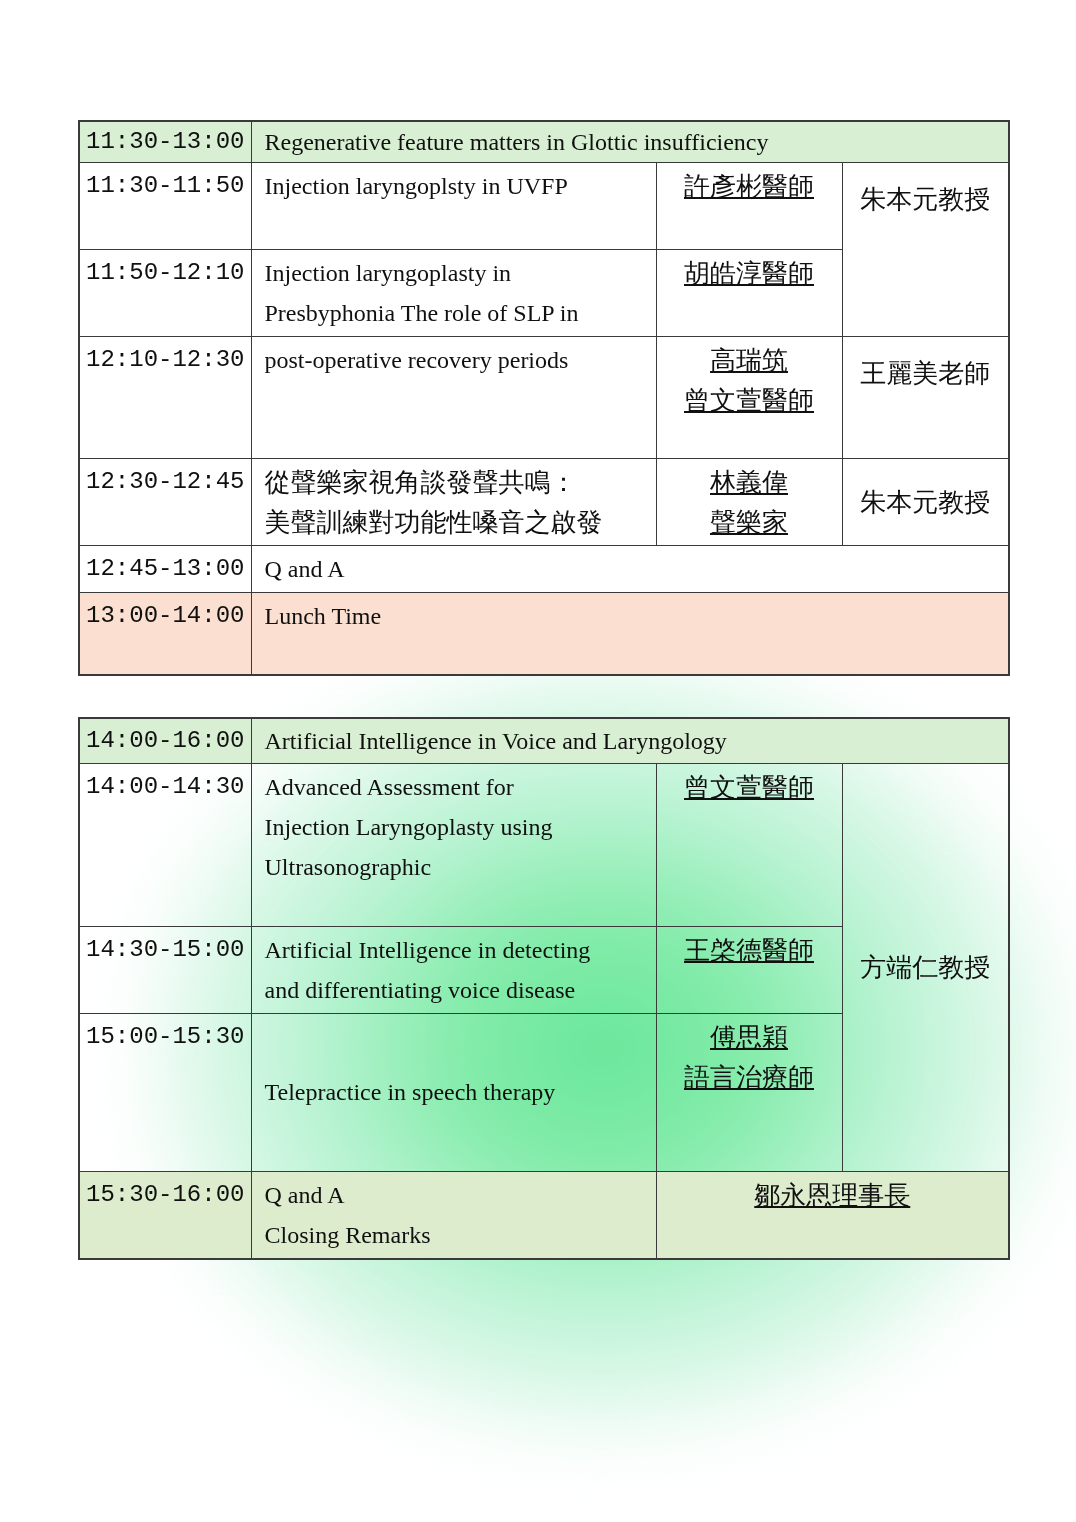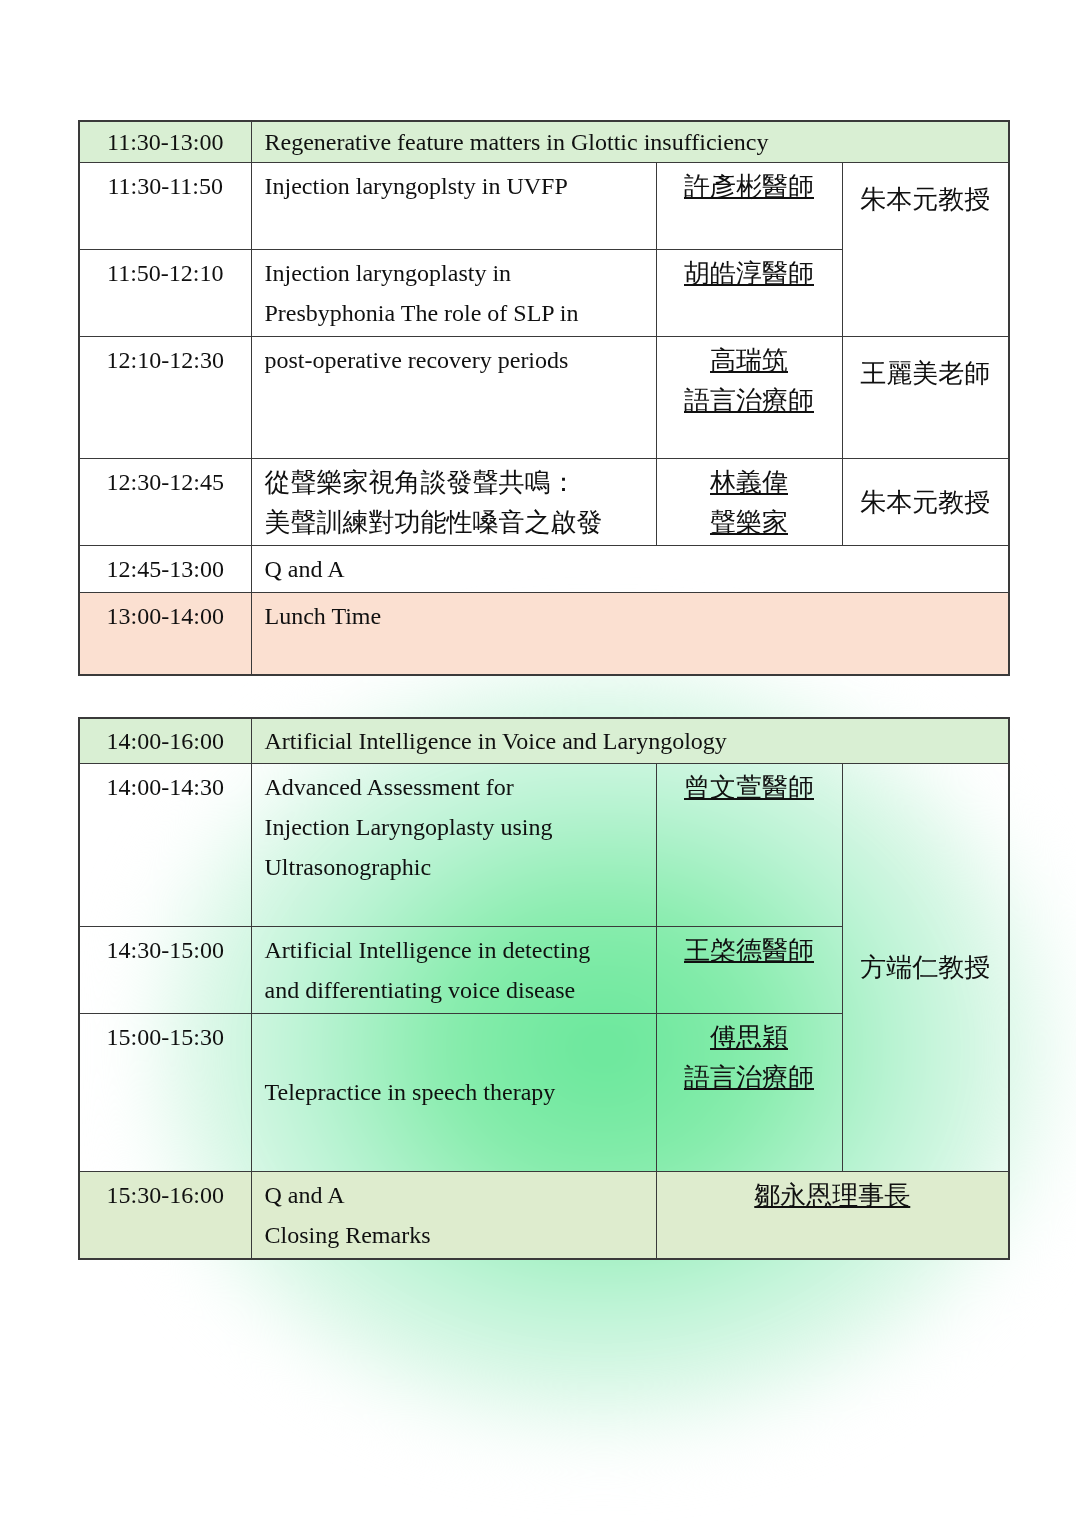--- a/index.html
+++ b/index.html
@@ -34,21 +34,21 @@
   #table-morning{top:120px;}
   #table-afternoon{top:717px;border-radius:13px;}
   td{
     border:1px solid var(--border,#3a3a3a);
     vertical-align:top;
     font-size:24px;
     line-height:40px;
     white-space:pre-line;
     overflow:hidden;
   }
-  td.time{text-align:center;padding:3px 2px;}
+  td.time{text-align:center;padding:3px 2px;font-family:Liberation Mono, monospace;}
   td.topic{text-align:left;padding:3px 8px 3px 13px;}
   td.speaker{text-align:center;padding:3px 4px;text-decoration:underline;}
   td.moderator{text-align:center;padding:16px 4px;}
   td.vm{vertical-align:middle;}
   .cjk{font-family:"DejaVu Sans","Liberation Sans",sans-serif;font-size:26px;}
   tr.hdr td{background:var(--header_green,#d9efd3);vertical-align:middle;padding-top:0;padding-bottom:0;}
   tr.lunch td{background:var(--lunch_peach,#fbe0d1);margin-top:16px;}
   tr.closing td{background:var(--closing_green,#deecce);}
 </style>
 </head>
@@ -77,21 +77,21 @@
   <tr style="height:80px">
     <td class="time">11:50-12:10</td>
     <td class="topic">Injection laryngoplasty in
 Presbyphonia The role of SLP in</td>
     <td class="speaker cjk">胡皓淳醫師</td>
   </tr>
   <tr style="height:122px">
     <td class="time">12:10-12:30</td>
     <td class="topic">post-operative recovery periods</td>
     <td class="speaker cjk">高瑞筑
-語言治療師</td>
+曾文萱醫師</td>
     <td class="moderator cjk">王麗美老師</td>
   </tr>
   <tr style="height:83px">
     <td class="time">12:30-12:45</td>
     <td class="topic cjk">從聲樂家視角談發聲共鳴：
 美聲訓練對功能性嗓音之啟發</td>
     <td class="speaker cjk vm">林義偉
 聲樂家</td>
     <td class="moderator cjk vm">朱本元教授</td>
   </tr>

